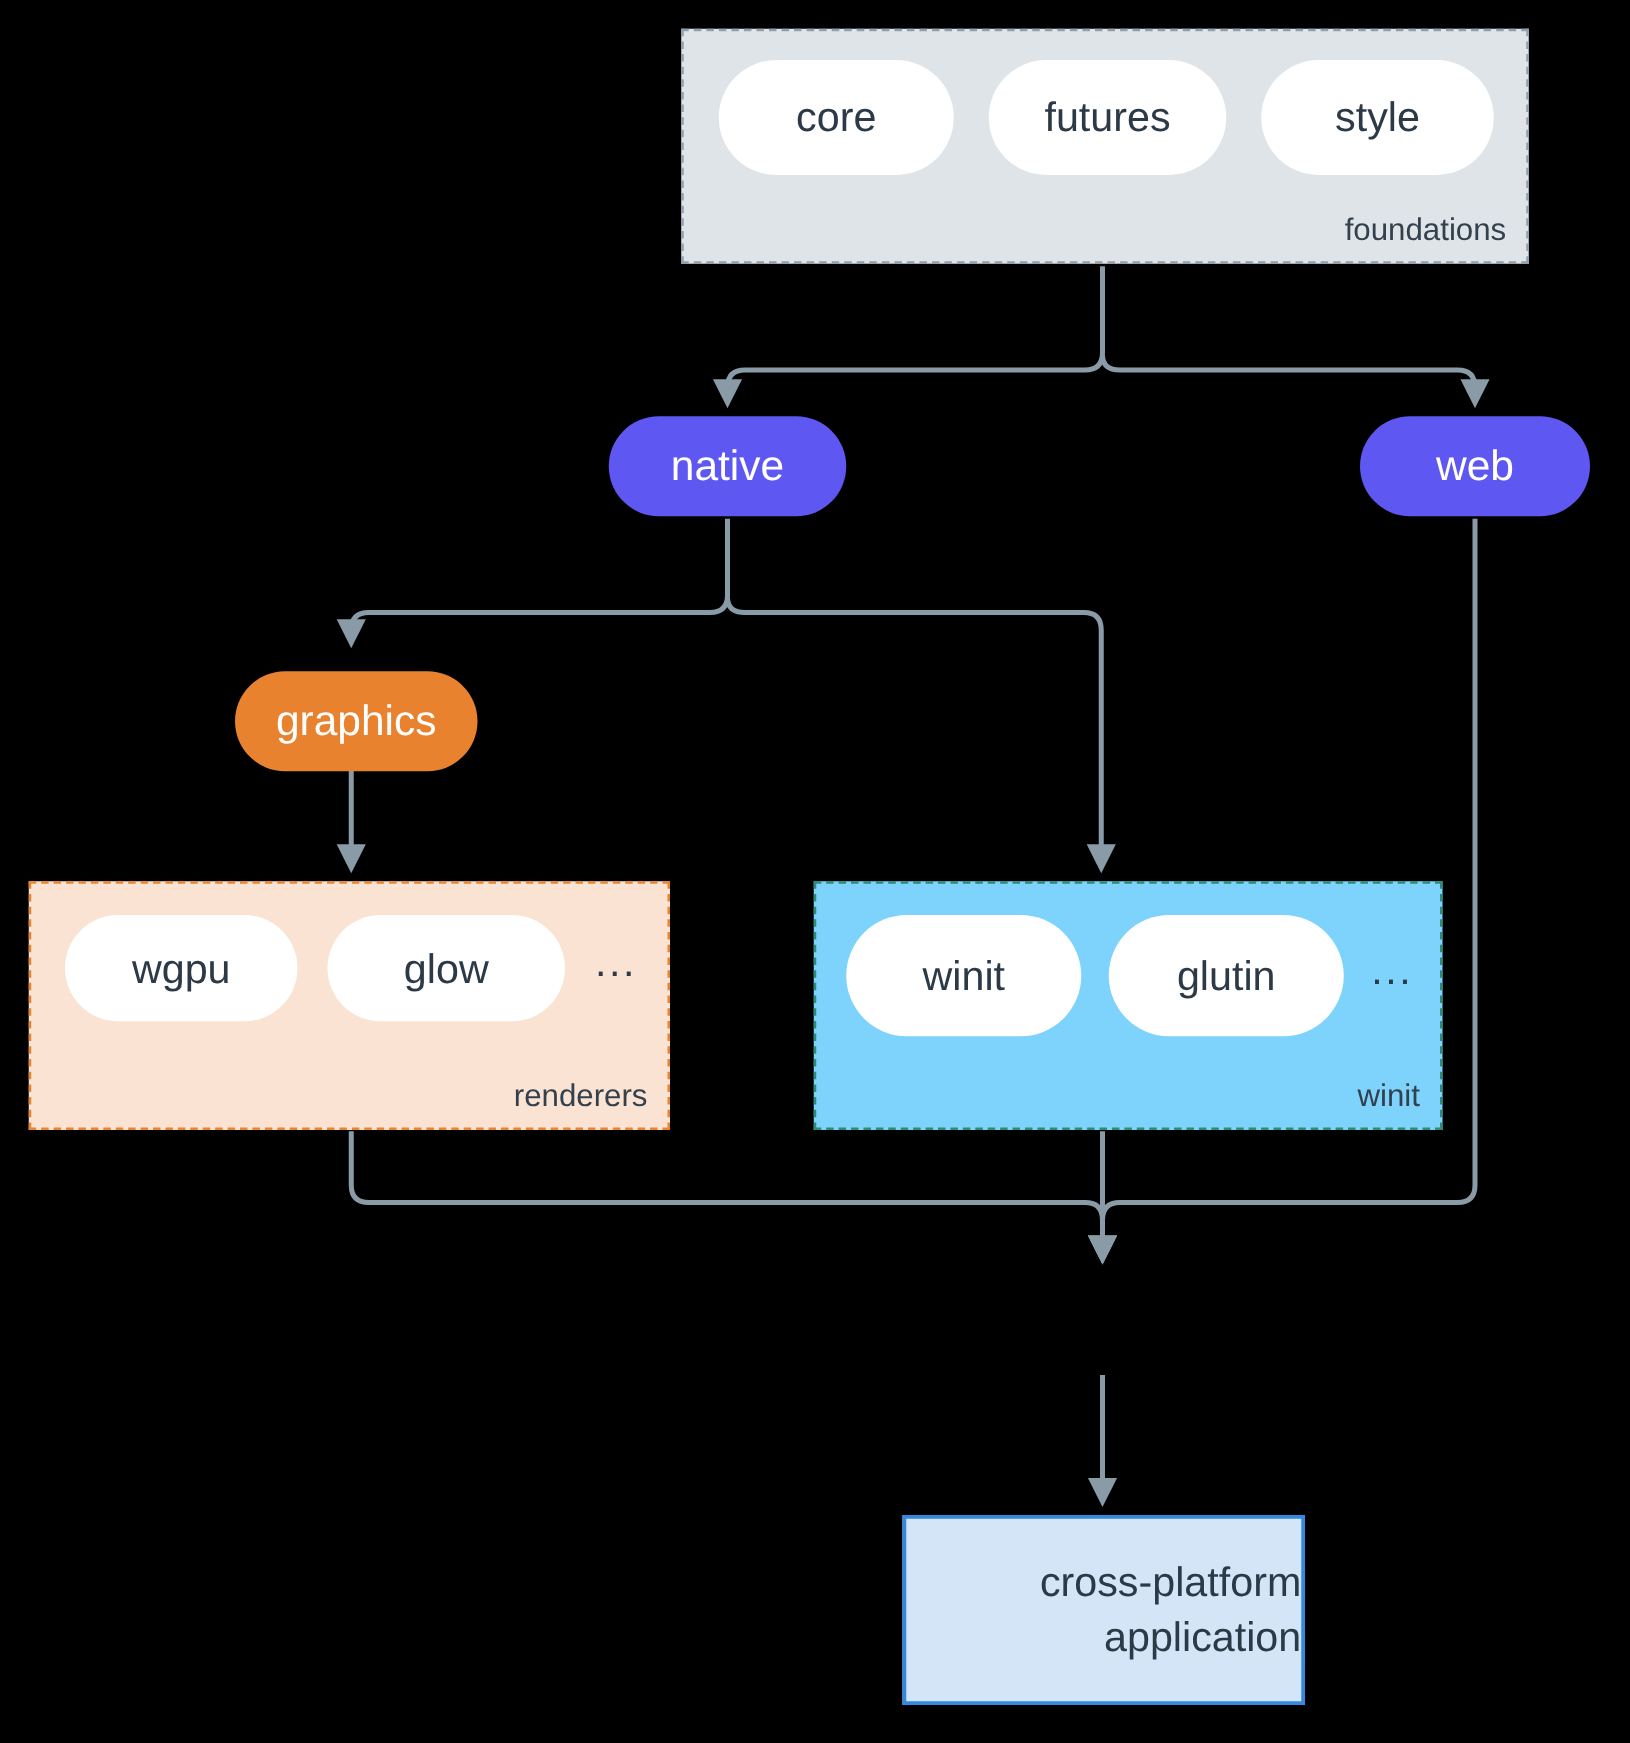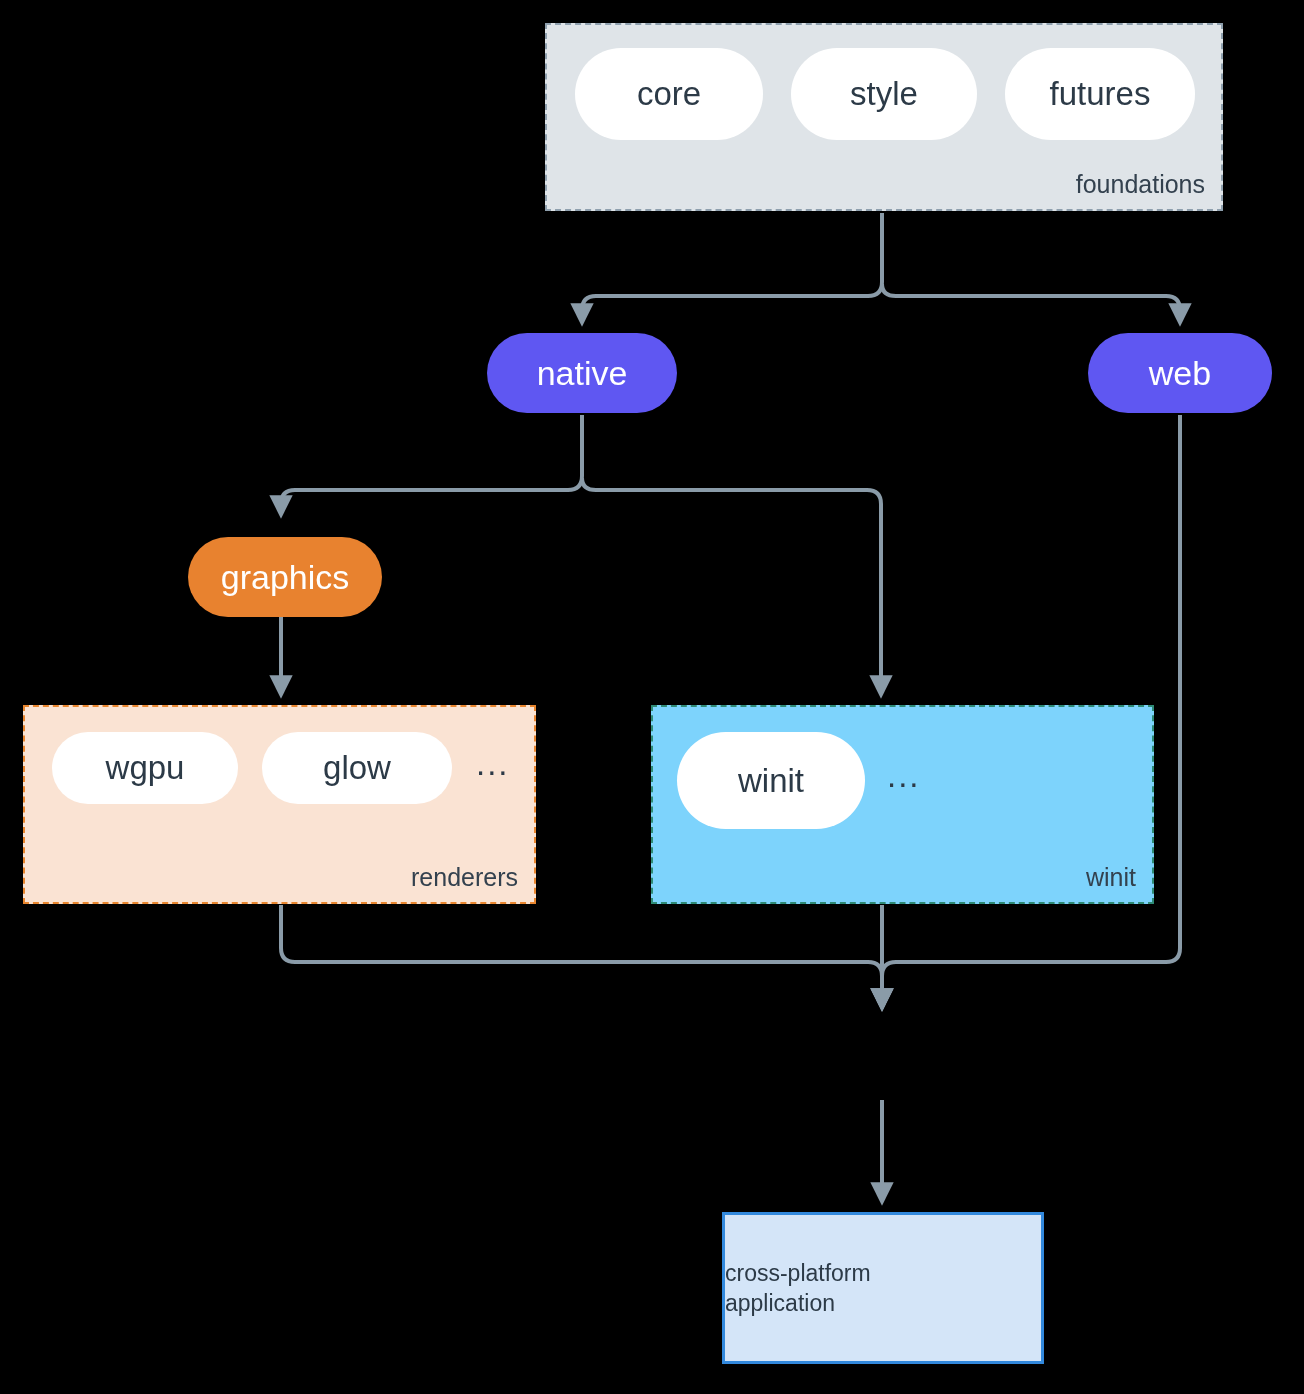--- a/index.html
+++ b/index.html
@@ -91,21 +91,21 @@
     width: 513px;
     height: 199px;
     background: #fae3d3;
     border: 2px dashed #e8862f;
   }
   #renderers .group-items {
     left: 27px;
     top: 25px;
     gap: 24px;
   }
-  #renderers .pill { height: 72px; }
+  #renderers .pill { height: 85px; }
   #r-wgpu { width: 186px; }
   #r-glow { width: 190px; }
 
   
   #shells {
     left: 651px;
     top: 705px;
     width: 503px;
     height: 199px;
     background: #7dd3fc;
@@ -164,24 +164,24 @@
     position: absolute;
     left: 722px;
     top: 1212px;
     width: 322px;
     height: 152px;
     background: #d4e5f8;
     border: 3px solid #3289dd;
     box-sizing: border-box;
     display: flex;
     flex-direction: column;
-    align-items: flex-start;
+    align-items: flex-end;
     justify-content: center;
     color: #2c3a47;
-    font-size: 23px;
+    font-size: 33px;
     line-height: 1.32;
     text-align: center;
   }
 </style>
 </head>
 <body>
 
 <div id="canvas">
 
   <svg id="connectors" viewBox="0 0 1304 1394" width="1304" height="1394">
@@ -204,38 +204,39 @@
       <path d="M 882 905 L 882 1007" marker-end="url(#arrow)"></path>
       <path d="M 1180 415 L 1180 948 Q 1180 962 1166 962 L 896 962 Q 882 962 882 976 L 882 1007" marker-end="url(#arrow)"></path>
 
       <path d="M 882 1100 L 882 1201" marker-end="url(#arrow)"></path>
     </g>
   </svg>
 
   <div class="group" id="foundations">
     <div class="group-items">
       <div class="pill" id="f-core">core</div>
+      <div class="pill" id="f-futures">futures</div>
       <div class="pill" id="f-style">style</div>
-      <div class="pill" id="f-futures">futures</div>
     </div>
     <div class="group-label">foundations</div>
   </div>
 
   <div class="group" id="renderers">
     <div class="group-items">
       <div class="pill" id="r-wgpu">wgpu</div>
       <div class="pill" id="r-glow">glow</div>
       <div class="ellipsis">...</div>
     </div>
     <div class="group-label">renderers</div>
   </div>
 
   <div class="group" id="shells">
     <div class="group-items">
       <div class="pill" id="s-winit">winit</div>
+      <div class="pill" id="s-glutin">glutin</div>
       <div class="ellipsis">...</div>
     </div>
     <div class="group-label">winit</div>
   </div>
 
   <div class="node" id="node-native">native</div>
   <div class="node" id="node-web">web</div>
   <div class="node" id="node-graphics">graphics</div>
 
   <div id="node-app">

